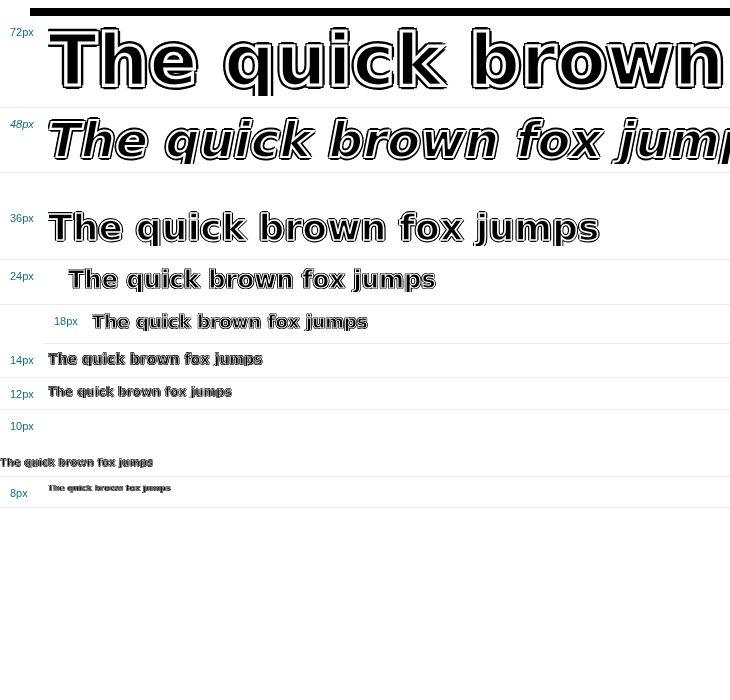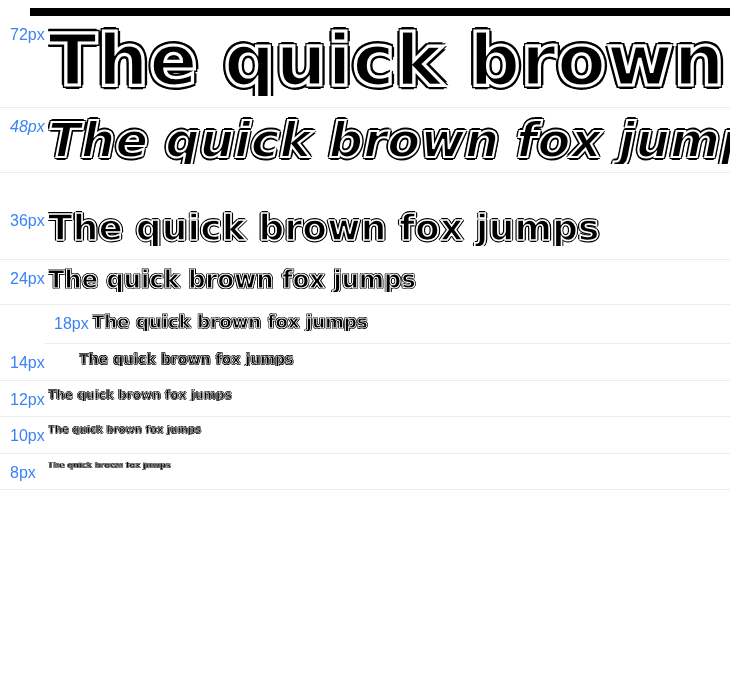--- a/index.html
+++ b/index.html
@@ -25,23 +25,23 @@
     display: flex;
     align-items: flex-start;
     padding: 8px 0;
     border-bottom: 1px solid #ececec;
     box-sizing: border-box;
     overflow: hidden;
   }
   .size-label {
     flex: 0 0 38px;
     padding: 2px 0 0 10px;
-    font-size: 16px;
+    font-size: 11px;
     line-height: 1.1;
-    color: #3b82f6;
+    color: #0f766e;
     font-family: "Liberation Sans", sans-serif;
   }
   .sample {
     flex: 1 1 auto;
     min-width: 0;
     white-space: nowrap;
     overflow: hidden;
     color: #000000;
     font-family: "DejaVu Sans", sans-serif;
     font-weight: bold;
@@ -51,25 +51,25 @@
     -webkit-text-stroke: 0.045em #ffffff;
     text-shadow:
       0.055em 0 0 #000, -0.055em 0 0 #000,
       0 0.055em 0 #000, 0 -0.055em 0 #000,
       0.04em 0.04em 0 #000, -0.04em 0.04em 0 #000,
       0.04em -0.04em 0 #000, -0.04em -0.04em 0 #000;
   }
   .r72 { min-height: 92px; } .r72 .sample { font-size: 72px; }
   .r48 { min-height: 64px; font-style: italic; } .r48 .sample { font-size: 48px; }
   .r36 { min-height: 58px; margin-top: 29px; } .r36 .sample { font-size: 36px; }
-  .r24 { min-height: 45px; } .r24 .sample { font-size: 24px; }
+  .r24 { min-height: 45px; gap: 20px; } .r24 .sample { font-size: 24px; }
   .r18 { min-height: 39px; margin-left: 44px; } .r18 .sample { font-size: 18px; }
-  .r14 { min-height: 34px; gap: 31px; } .r14 .sample { font-size: 14px; }
+  .r14 { min-height: 34px; } .r14 .sample { font-size: 14px; }
   .r12 { min-height: 32px; } .r12 .sample { font-size: 12px; }
-  .r10 { min-height: 32px; } .r10 .sample { font-size: 10px; }
+  .r10 { min-height: 32px; flex-direction: column; } .r10 .sample { font-size: 10px; }
   .r8  { min-height: 26px; } .r8  .sample { font-size: 8px; }
 </style>
 </head>
 <body>
 
 <div class="top-rule"></div>
 
 <div class="waterfall">
 
   <div class="row r72">

